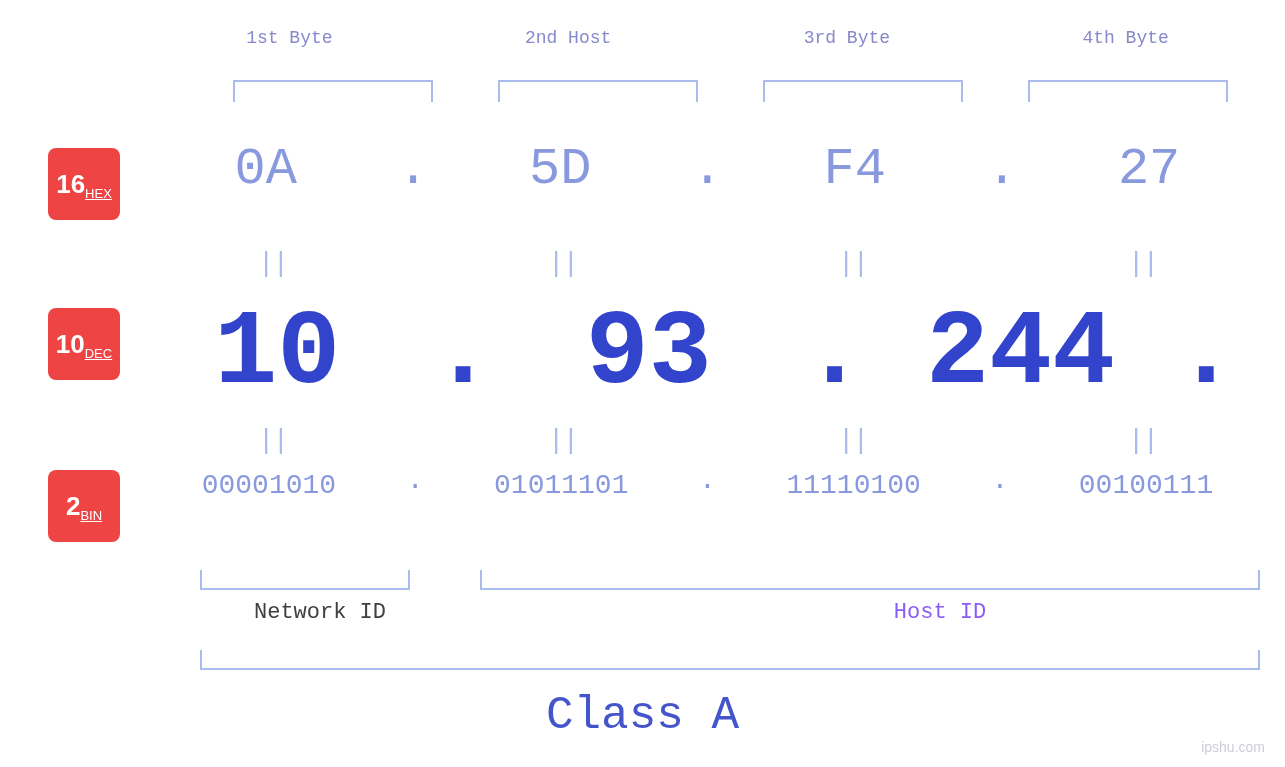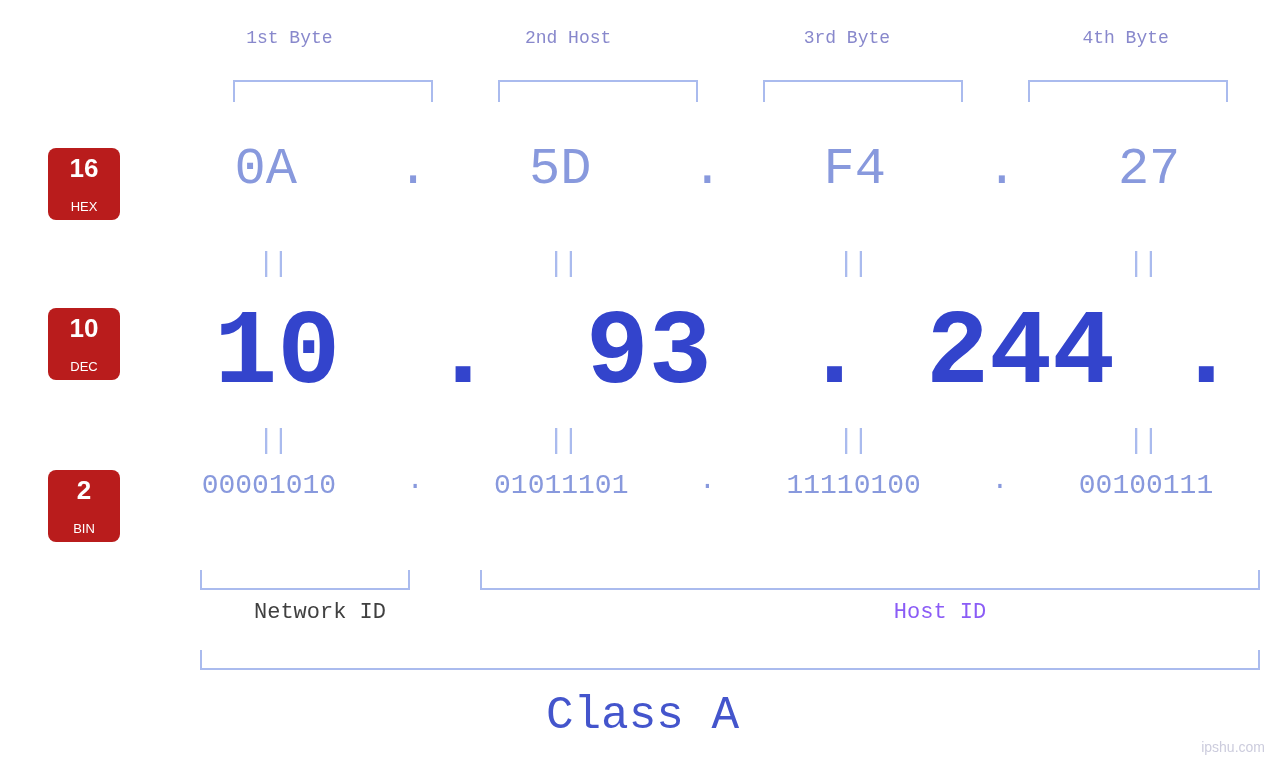--- a/index.html
+++ b/index.html
@@ -13,39 +13,40 @@
       position: relative;
     }
 
     
     .badge {
       position: absolute;
       left: 48px;
       width: 72px;
       height: 72px;
       border-radius: 8px;
-      background: #b91c1c;
+      background: #ef4444;
       color: white;
       display: flex;
-      flex-direction: column;
+      flex-direction: row;
       align-items: center;
       justify-content: center;
       font-family: Arial, sans-serif;
     }
 
     .badge .num {
       font-size: 26px;
       font-weight: bold;
       line-height: 1;
     }
 
     .badge .label {
       font-size: 13px;
       font-weight: normal;
       margin-top: 18px;
+      text-decoration: underline;
     }
 
     .badge-hex { top: 148px; }
     .badge-dec { top: 308px; }
     .badge-bin { top: 470px; }
 
     
     .header-row {
       position: absolute;
       top: 28px;

